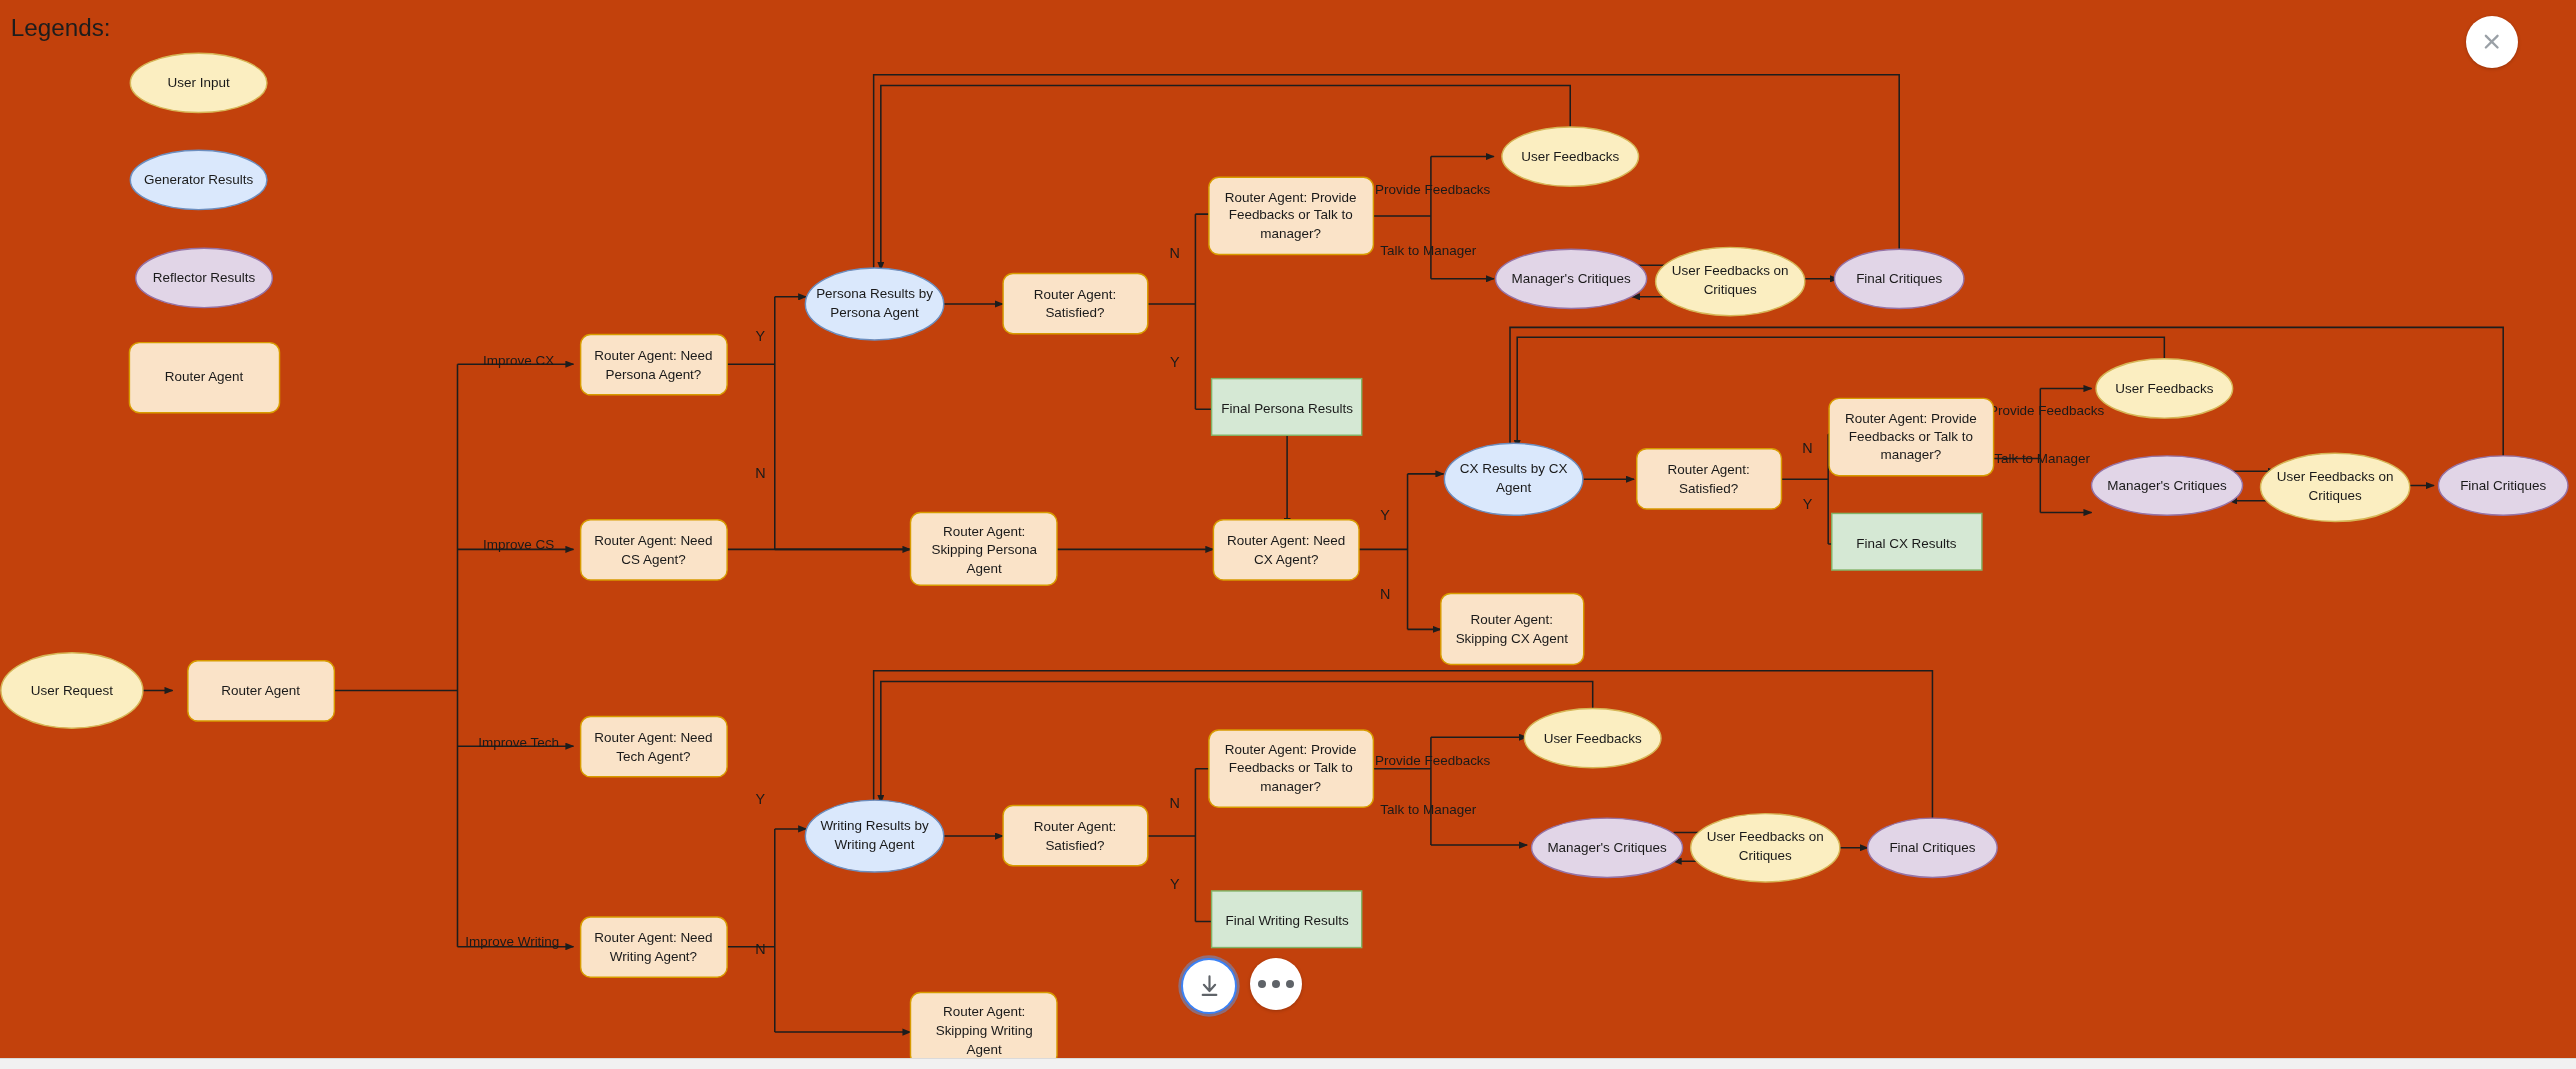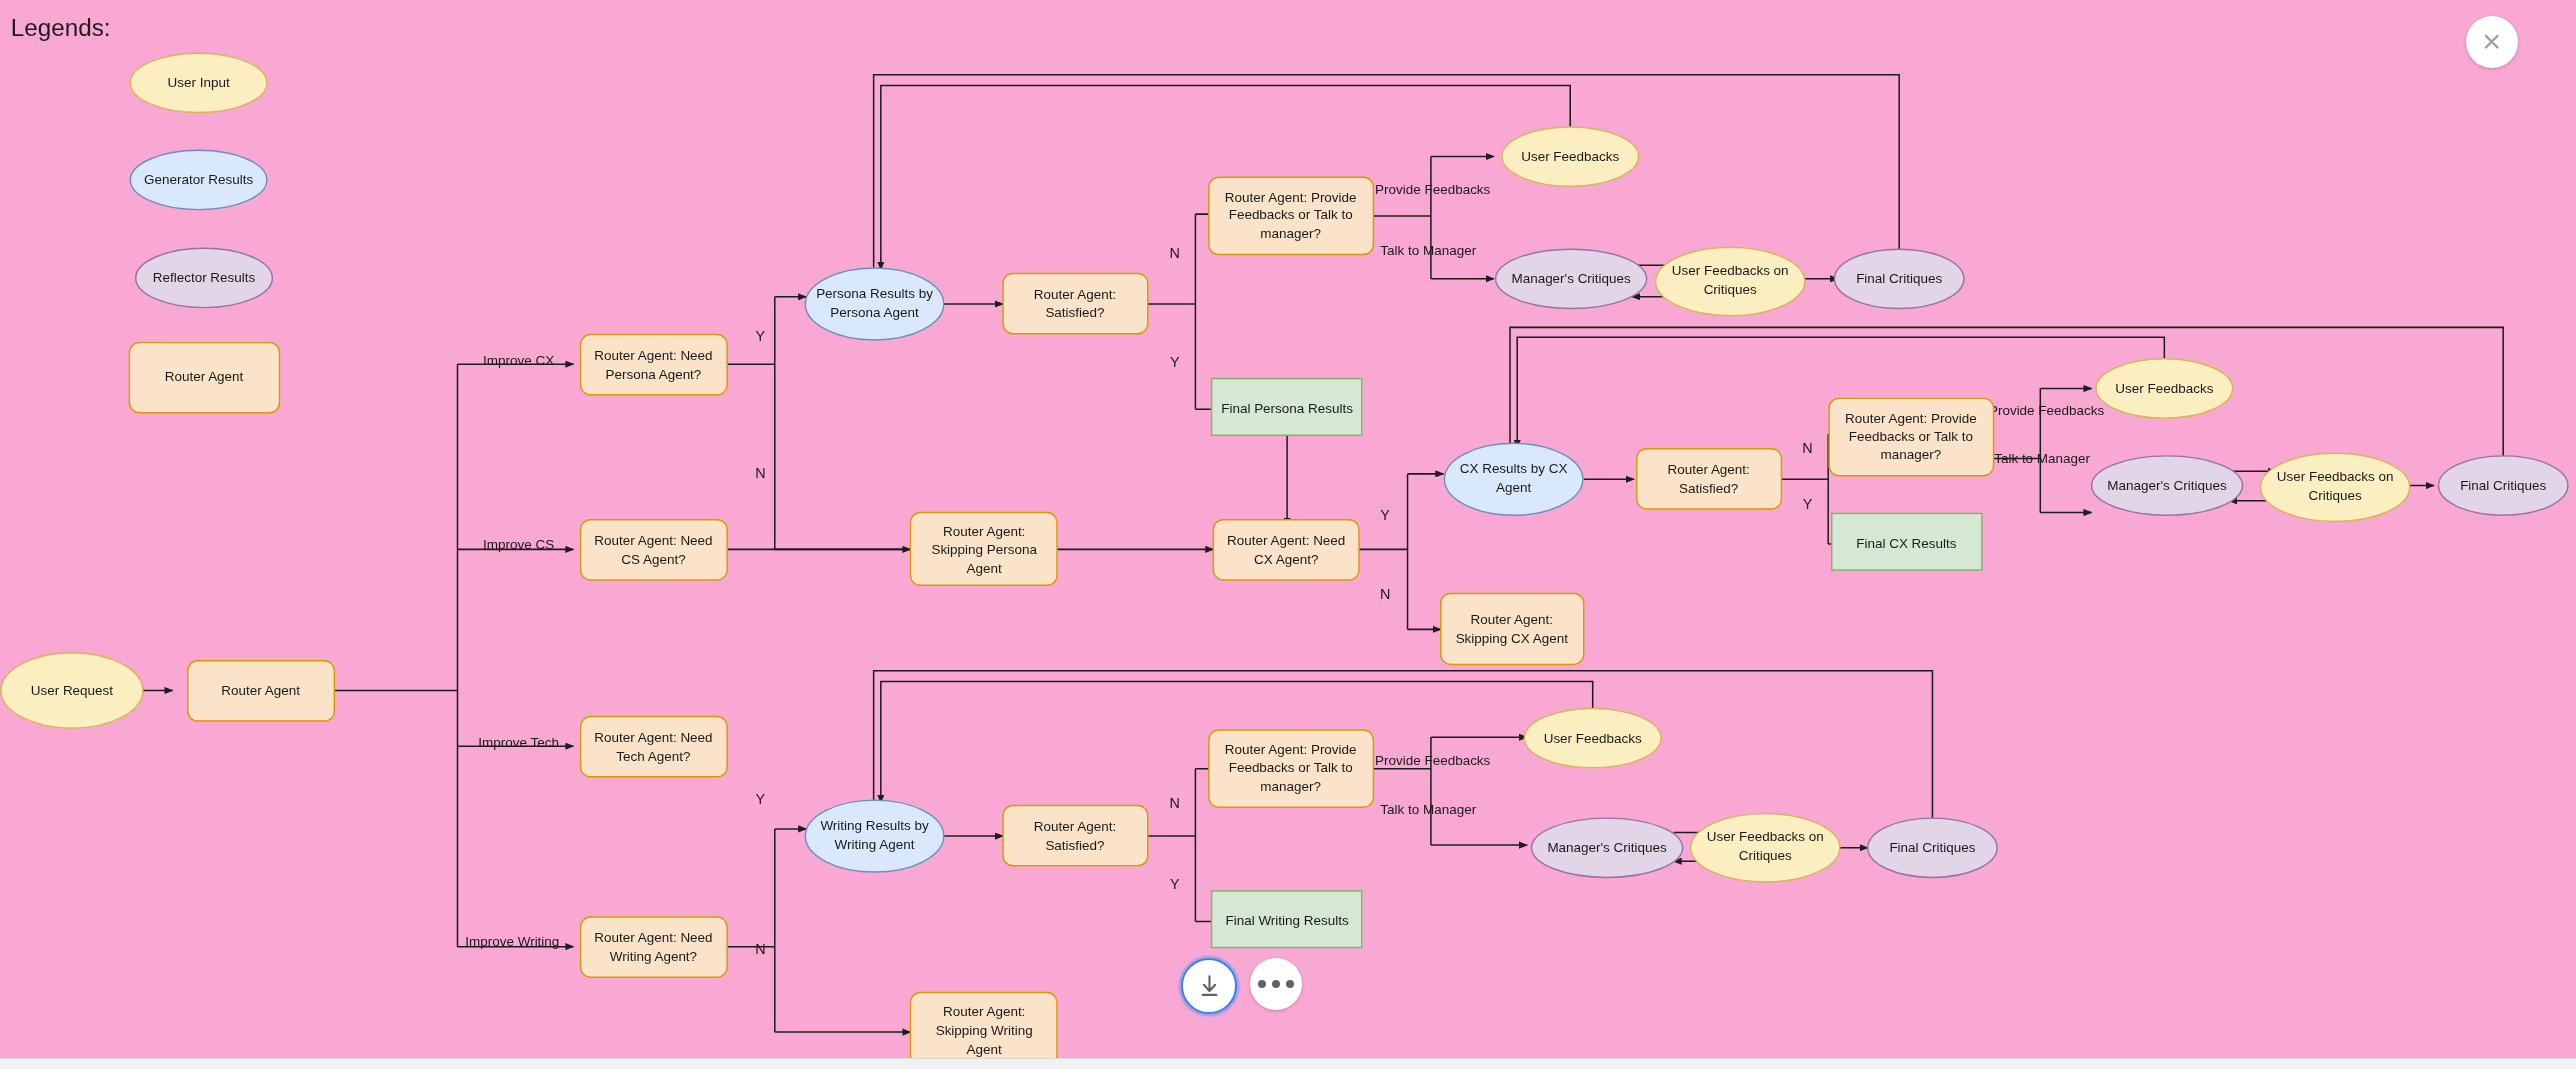--- a/index.html
+++ b/index.html
@@ -1,18 +1,18 @@
 <!DOCTYPE html>
 <html style="font-size:14.4px"><head>
 <meta charset="utf-8">
 <style>
   html,body{margin:0;padding:0;background:#ffffff;}
   body{width:2576px;height:1070px;overflow:hidden;
        font-family:"Liberation Sans","DejaVu Sans",sans-serif;}
-  #stage{position:relative;width:2576px;height:1070px;background:#f9a8d4;}
+  #stage{position:relative;width:2576px;height:1070px;background:#c2410c;}
   svg#flow{position:absolute;left:0;top:0;width:2576px;height:1070px;}
   .nodeText{font-family:"Liberation Sans","DejaVu Sans",sans-serif;font-size:15px;fill:#1a1a1a;text-anchor:middle;dominant-baseline:middle;}
   .edgeLabel{font-family:"Liberation Sans","DejaVu Sans",sans-serif;font-size:15px;fill:#1a1a1a;text-anchor:middle;dominant-baseline:middle;}
   .yn{font-family:"Liberation Sans","DejaVu Sans",sans-serif;font-size:16px;fill:#1a1a1a;text-anchor:middle;dominant-baseline:middle;}
   .legendTitle{font-family:"Liberation Sans","DejaVu Sans",sans-serif;font-size:27px;fill:#1d1d1d;}
   .edge{stroke:#1d1d1d;stroke-width:1.7;fill:none;}
   .fab{position:absolute;border-radius:50%;background:#fff;
        box-shadow:0 0.9px 3.6px rgba(0,0,0,.22);display:flex;align-items:center;justify-content:center;}
   #dlBtn{left:1181px;top:958px;width:52px;height:52px;border:2.7px solid #3b82f6;
          box-shadow:0 0 0 2.7px rgba(96,165,250,.45),0 0.9px 3.6px rgba(0,0,0,.2);cursor:pointer;}

